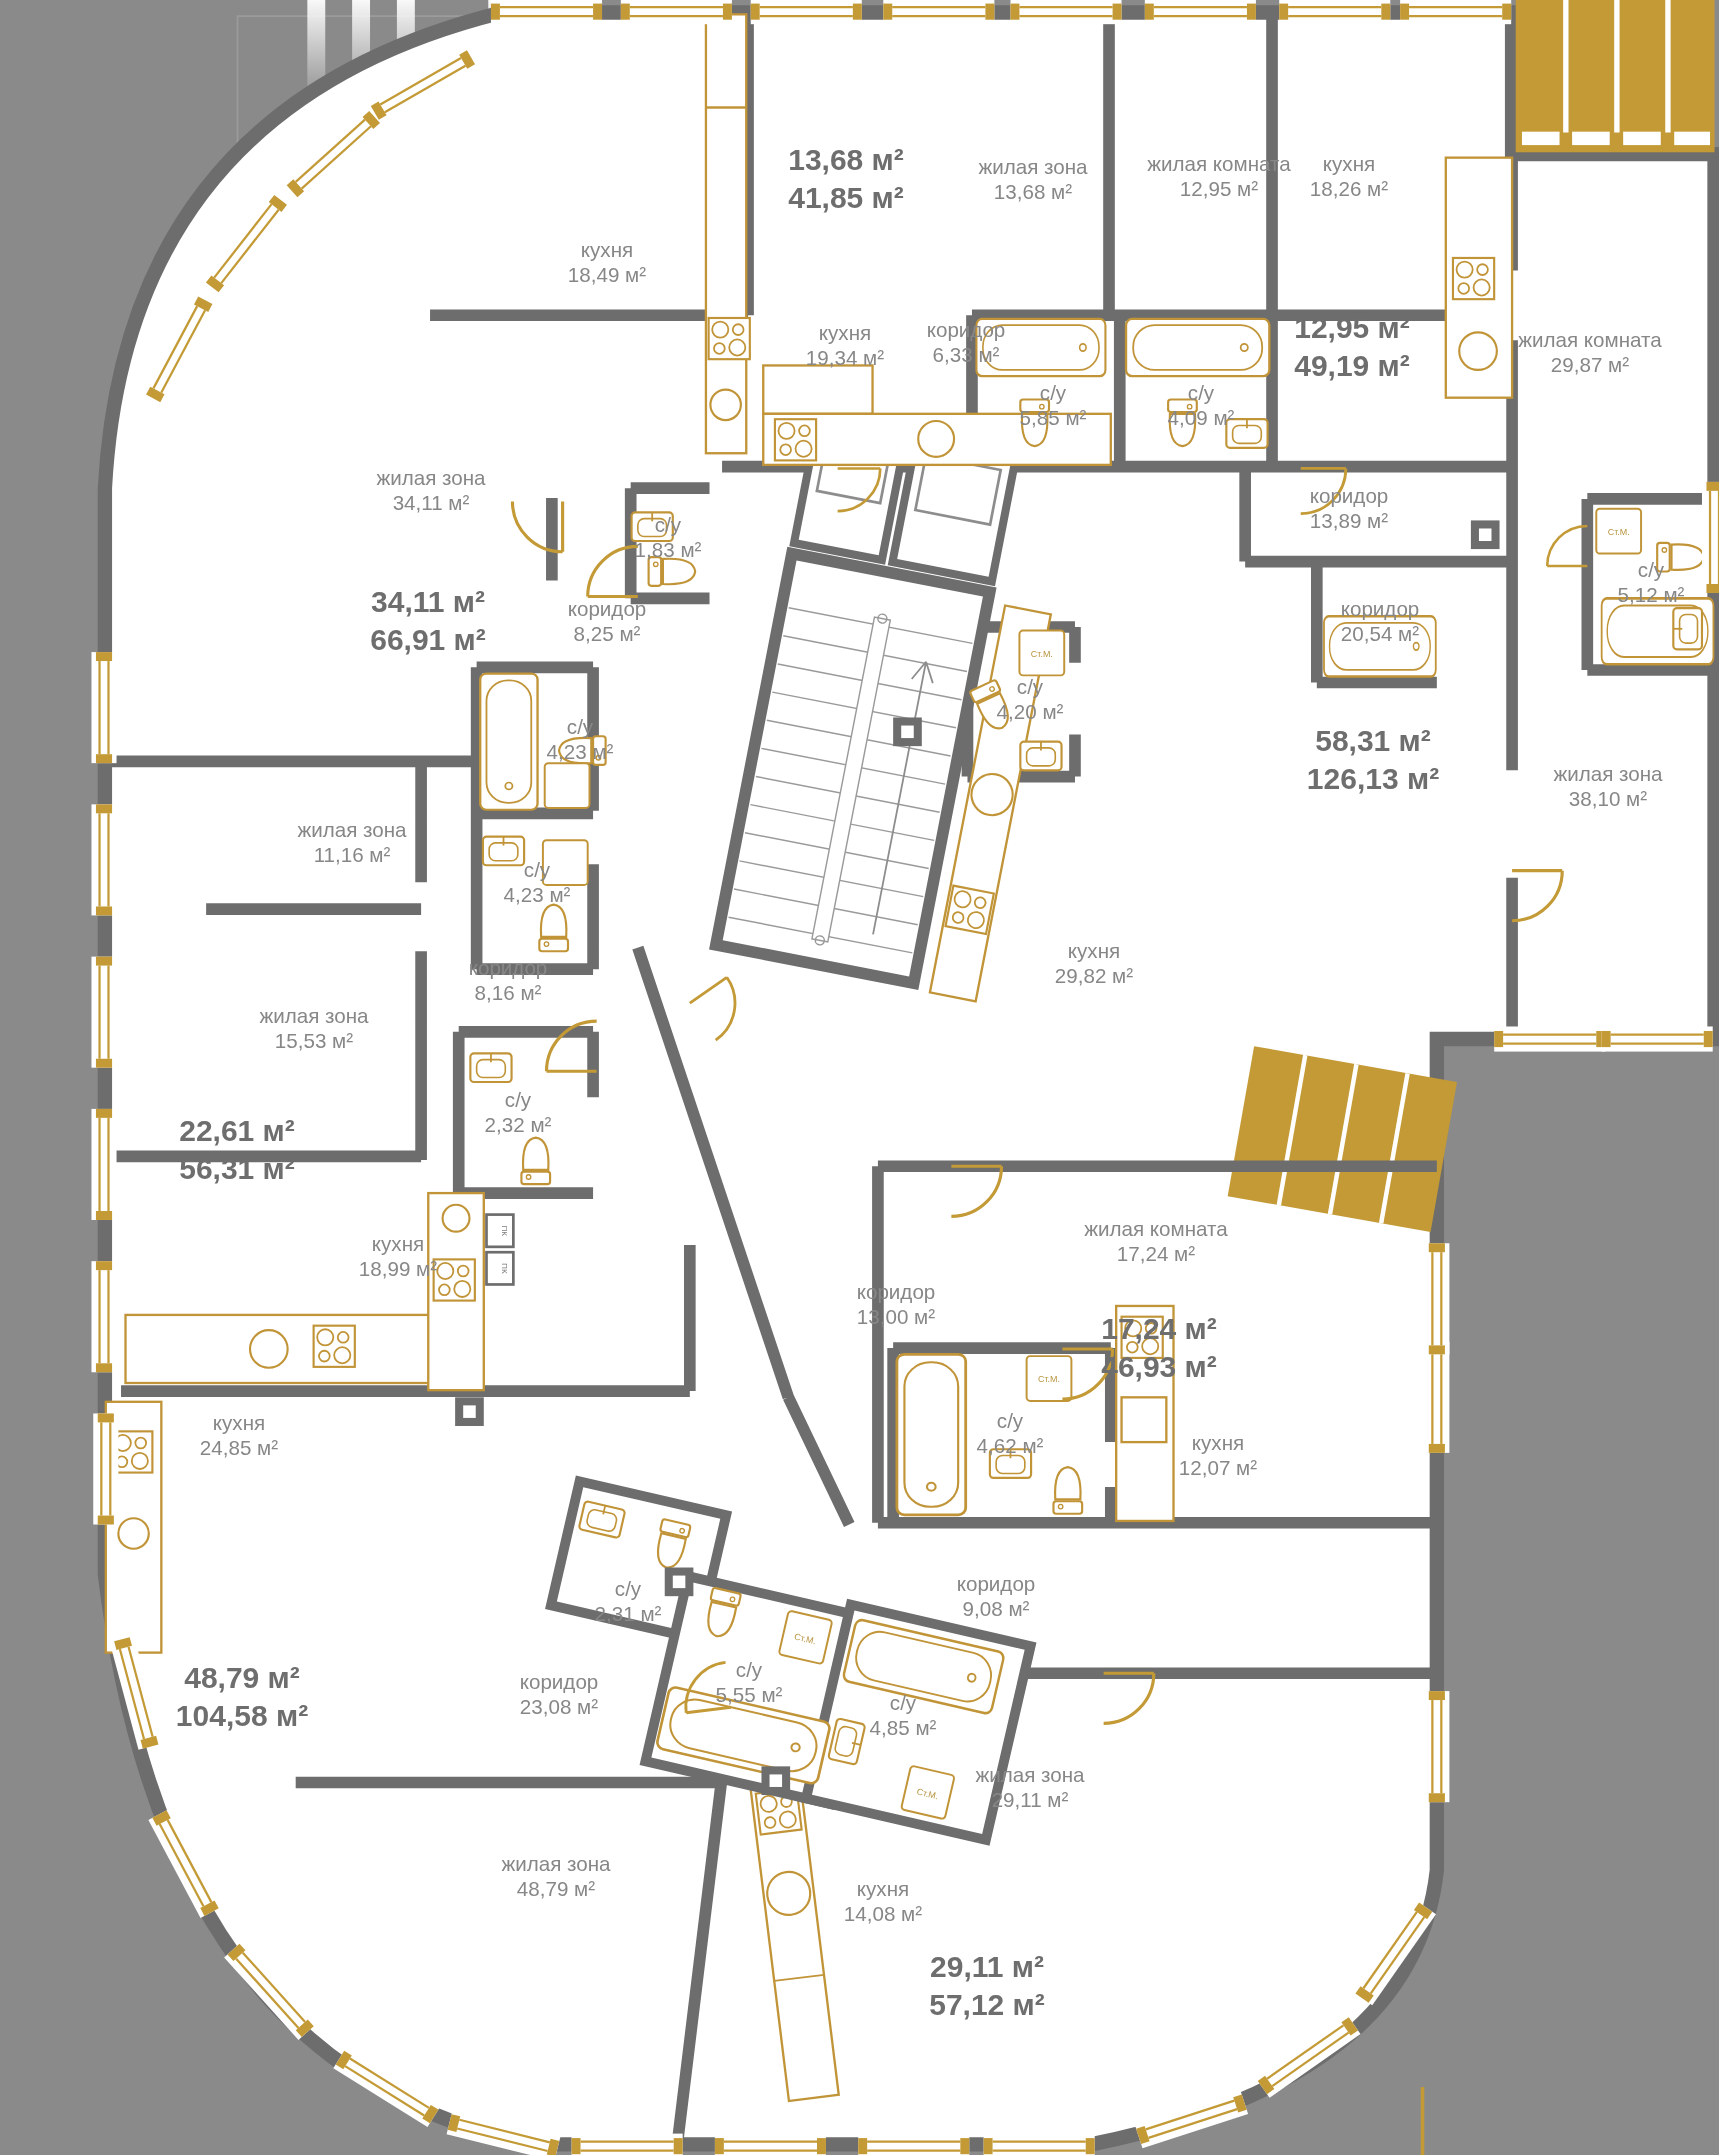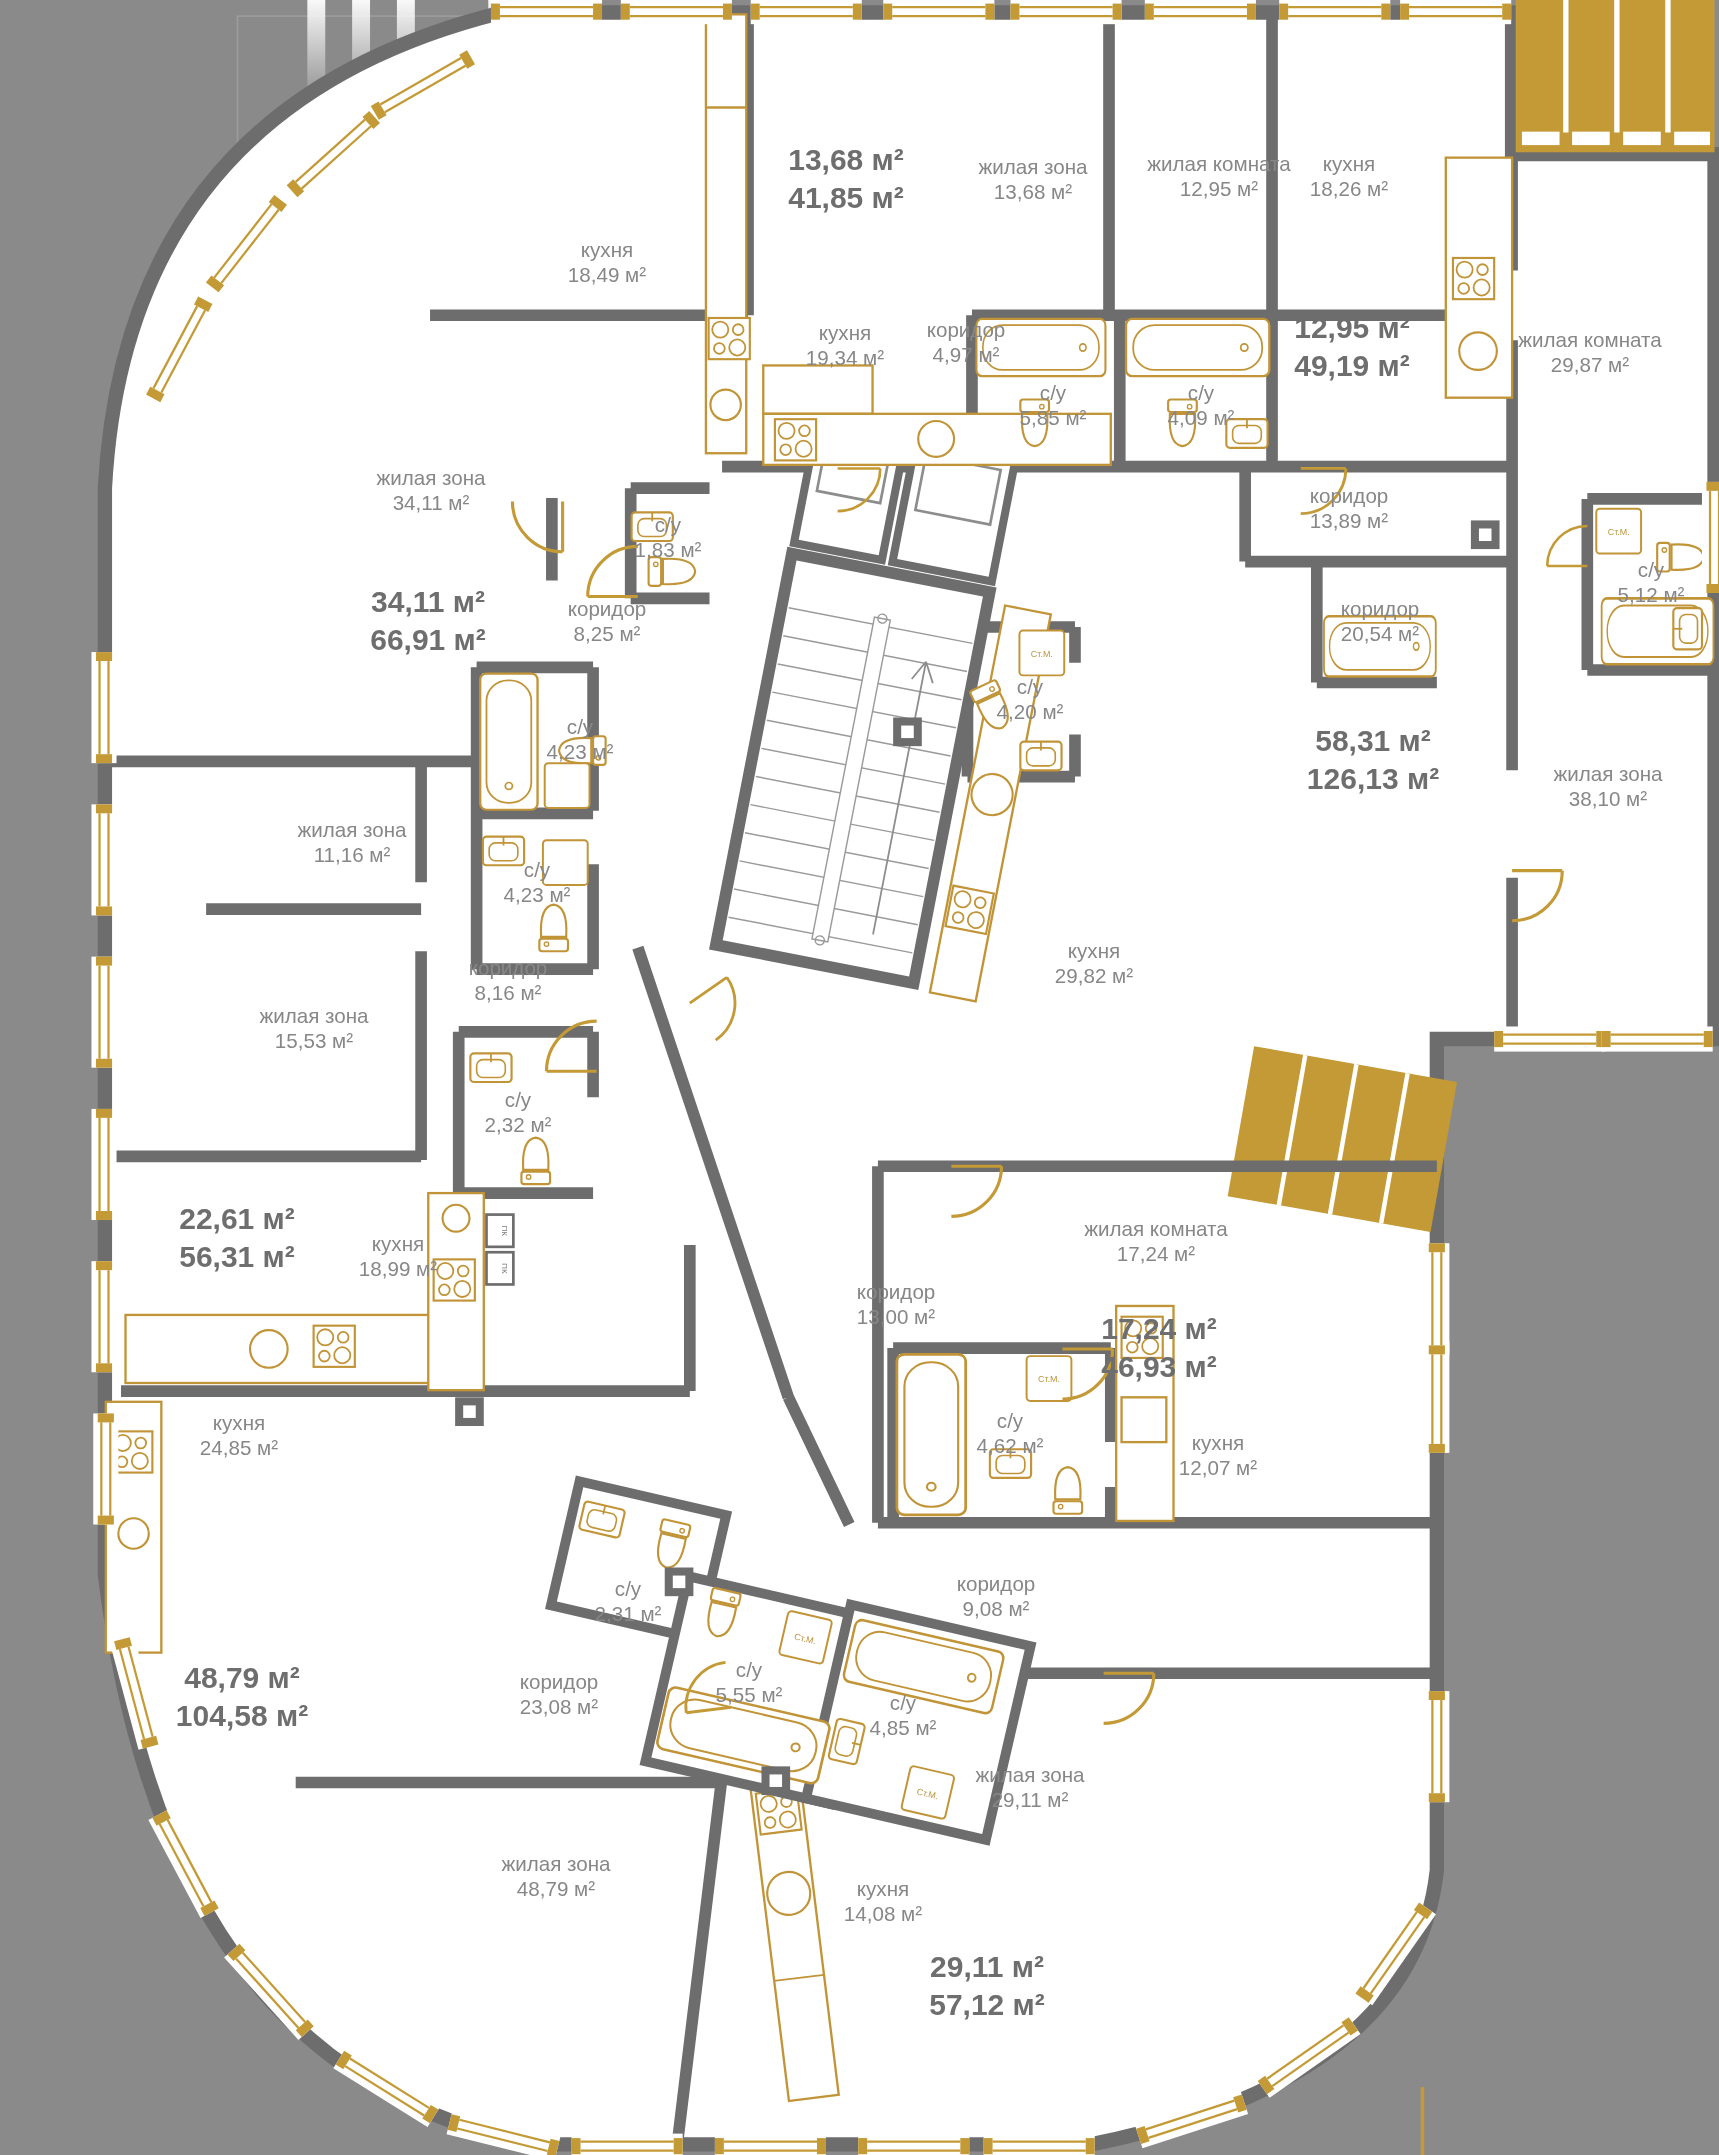--- a/index.html
+++ b/index.html
@@ -303,21 +303,21 @@
   <div class="lbl" style="left:845px;top:345px">
       <span>кухня</span>
       <span>19,34 м²</span>
     </div>
   <div class="lbl" style="left:1033px;top:179px">
       <span>жилая зона</span>
       <span>13,68 м²</span>
     </div>
   <div class="lbl" style="left:966px;top:342px">
       <span>коридор</span>
-      <span>4,97 м²</span>
+      <span>6,33 м²</span>
     </div>
   <div class="lbl" style="left:1053px;top:405px">
       <span>с/у</span>
       <span>5,85 м²</span>
     </div>
   <div class="lbl" style="left:1201px;top:405px">
       <span>с/у</span>
       <span>4,09 м²</span>
     </div>
   <div class="lbl" style="left:1219px;top:176px">
@@ -458,21 +458,21 @@
       <span>49,19 м²</span>
     </div>
   <div class="apt" style="left:428px;top:621px">
       <span>34,11 м²</span>
       <span>66,91 м²</span>
     </div>
   <div class="apt" style="left:1373px;top:760px">
       <span>58,31 м²</span>
       <span>126,13 м²</span>
     </div>
-  <div class="apt" style="left:237px;top:1238px">
+  <div class="apt" style="left:237px;top:1150px">
       <span>22,61 м²</span>
       <span>56,31 м²</span>
     </div>
   <div class="apt" style="left:1159px;top:1348px">
       <span>17,24 м²</span>
       <span>46,93 м²</span>
     </div>
   <div class="apt" style="left:242px;top:1697px">
       <span>48,79 м²</span>
       <span>104,58 м²</span>

